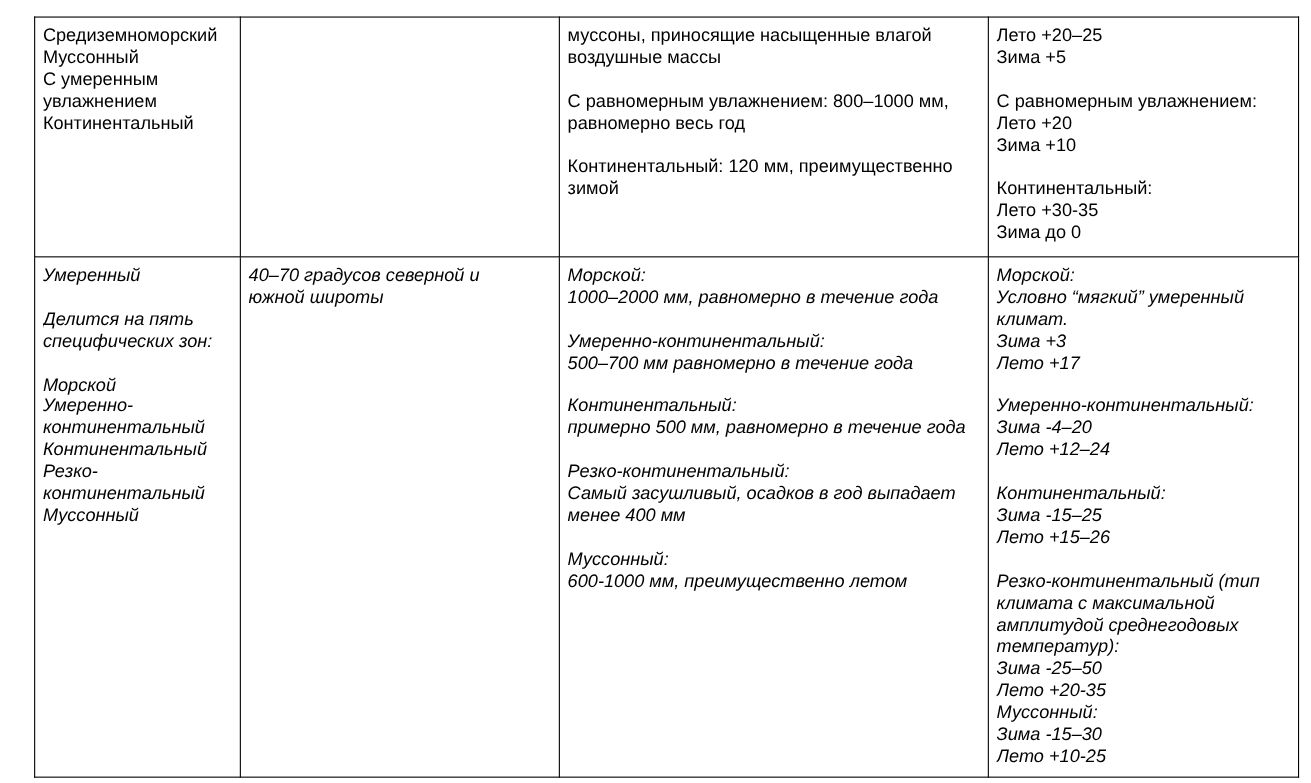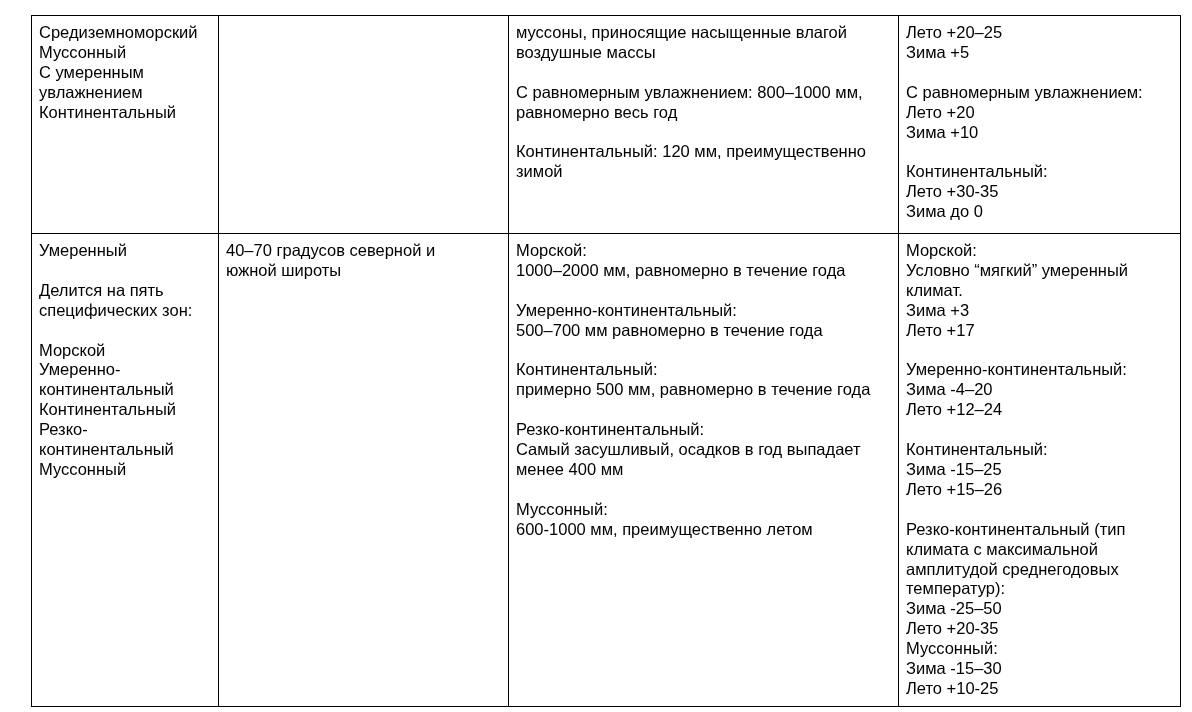--- a/index.html
+++ b/index.html
@@ -27,21 +27,21 @@
   col.c3 { width: 390px; }
   col.c4 { width: 282px; }
   td {
     border: 1.5px solid #000000;
     vertical-align: top;
     padding: 7px 8px 7px 7px;
     box-sizing: border-box;
     overflow: hidden;
   }
   tr.row-top td { height: 218px; }
-  tr.row-temperate td { height: 468px; }
+  tr.row-temperate td { height: 468px; font-style: italic; }
   .cell-text {
     font-family: "Liberation Sans", "DejaVu Sans", sans-serif;
     font-size: 16.5px;
     line-height: 19.9px;
     color: #000000;
     white-space: pre;
     overflow: hidden;
   }
 </style>
 </head>

